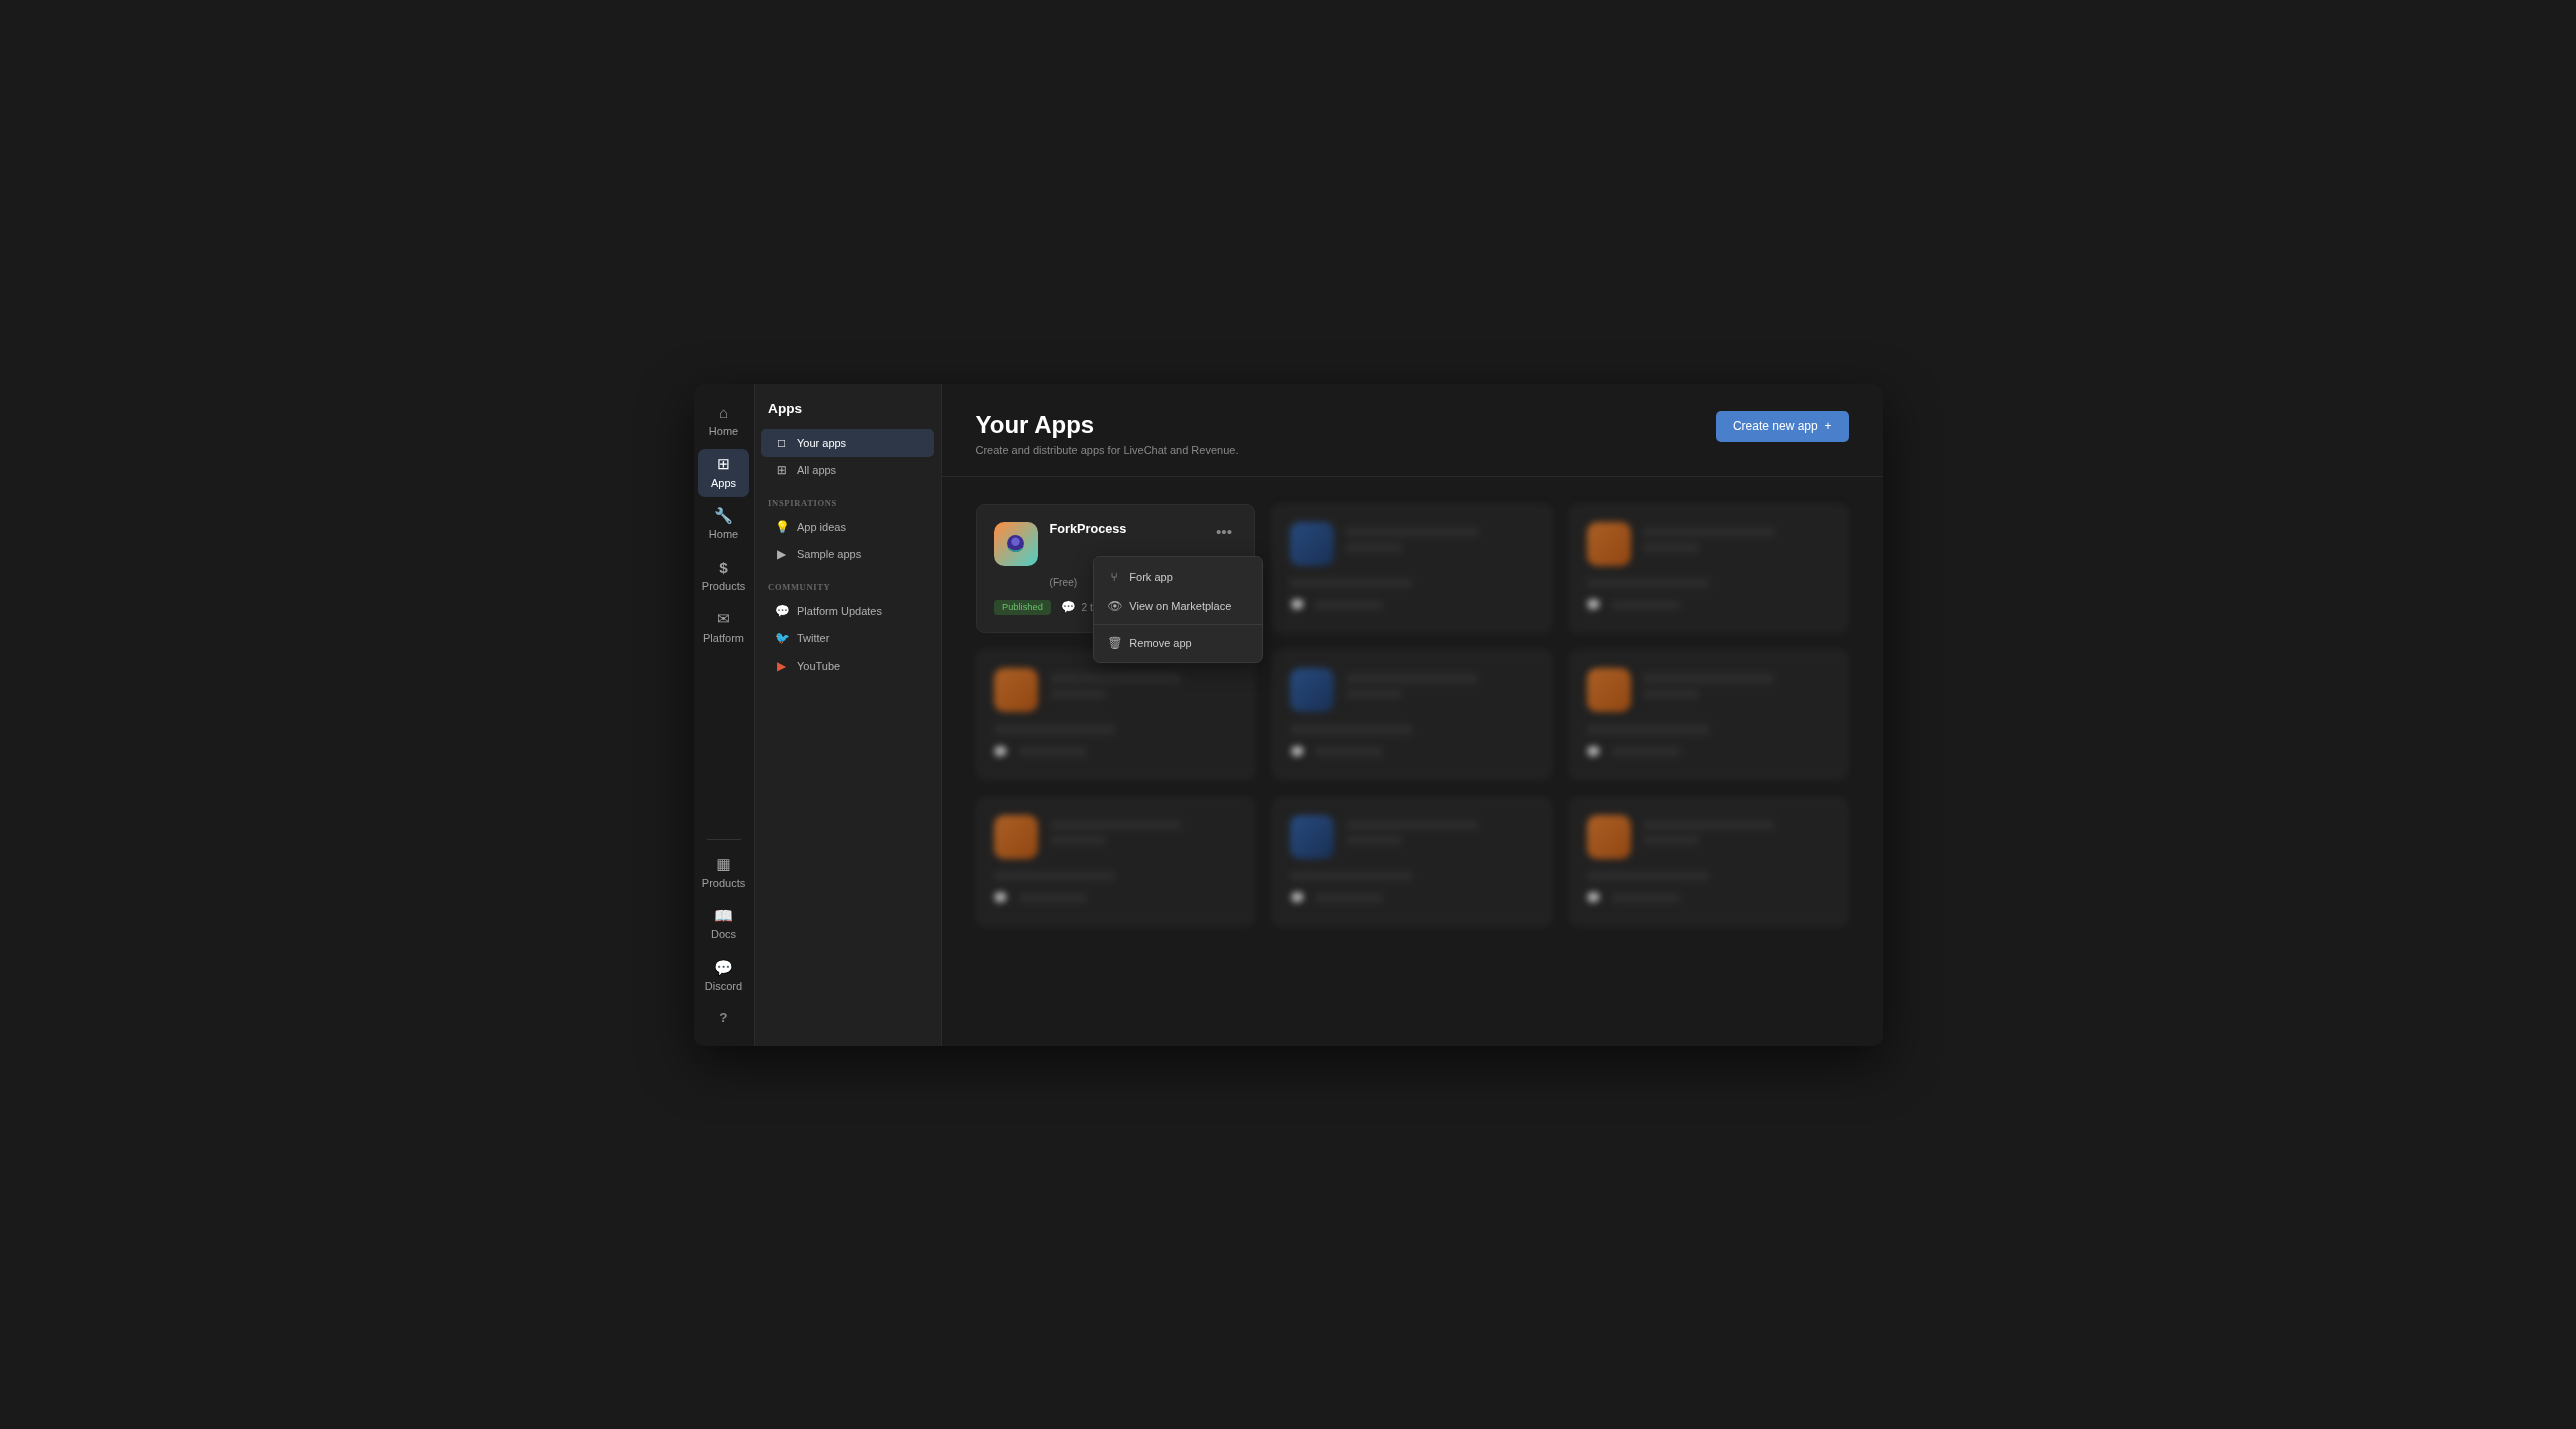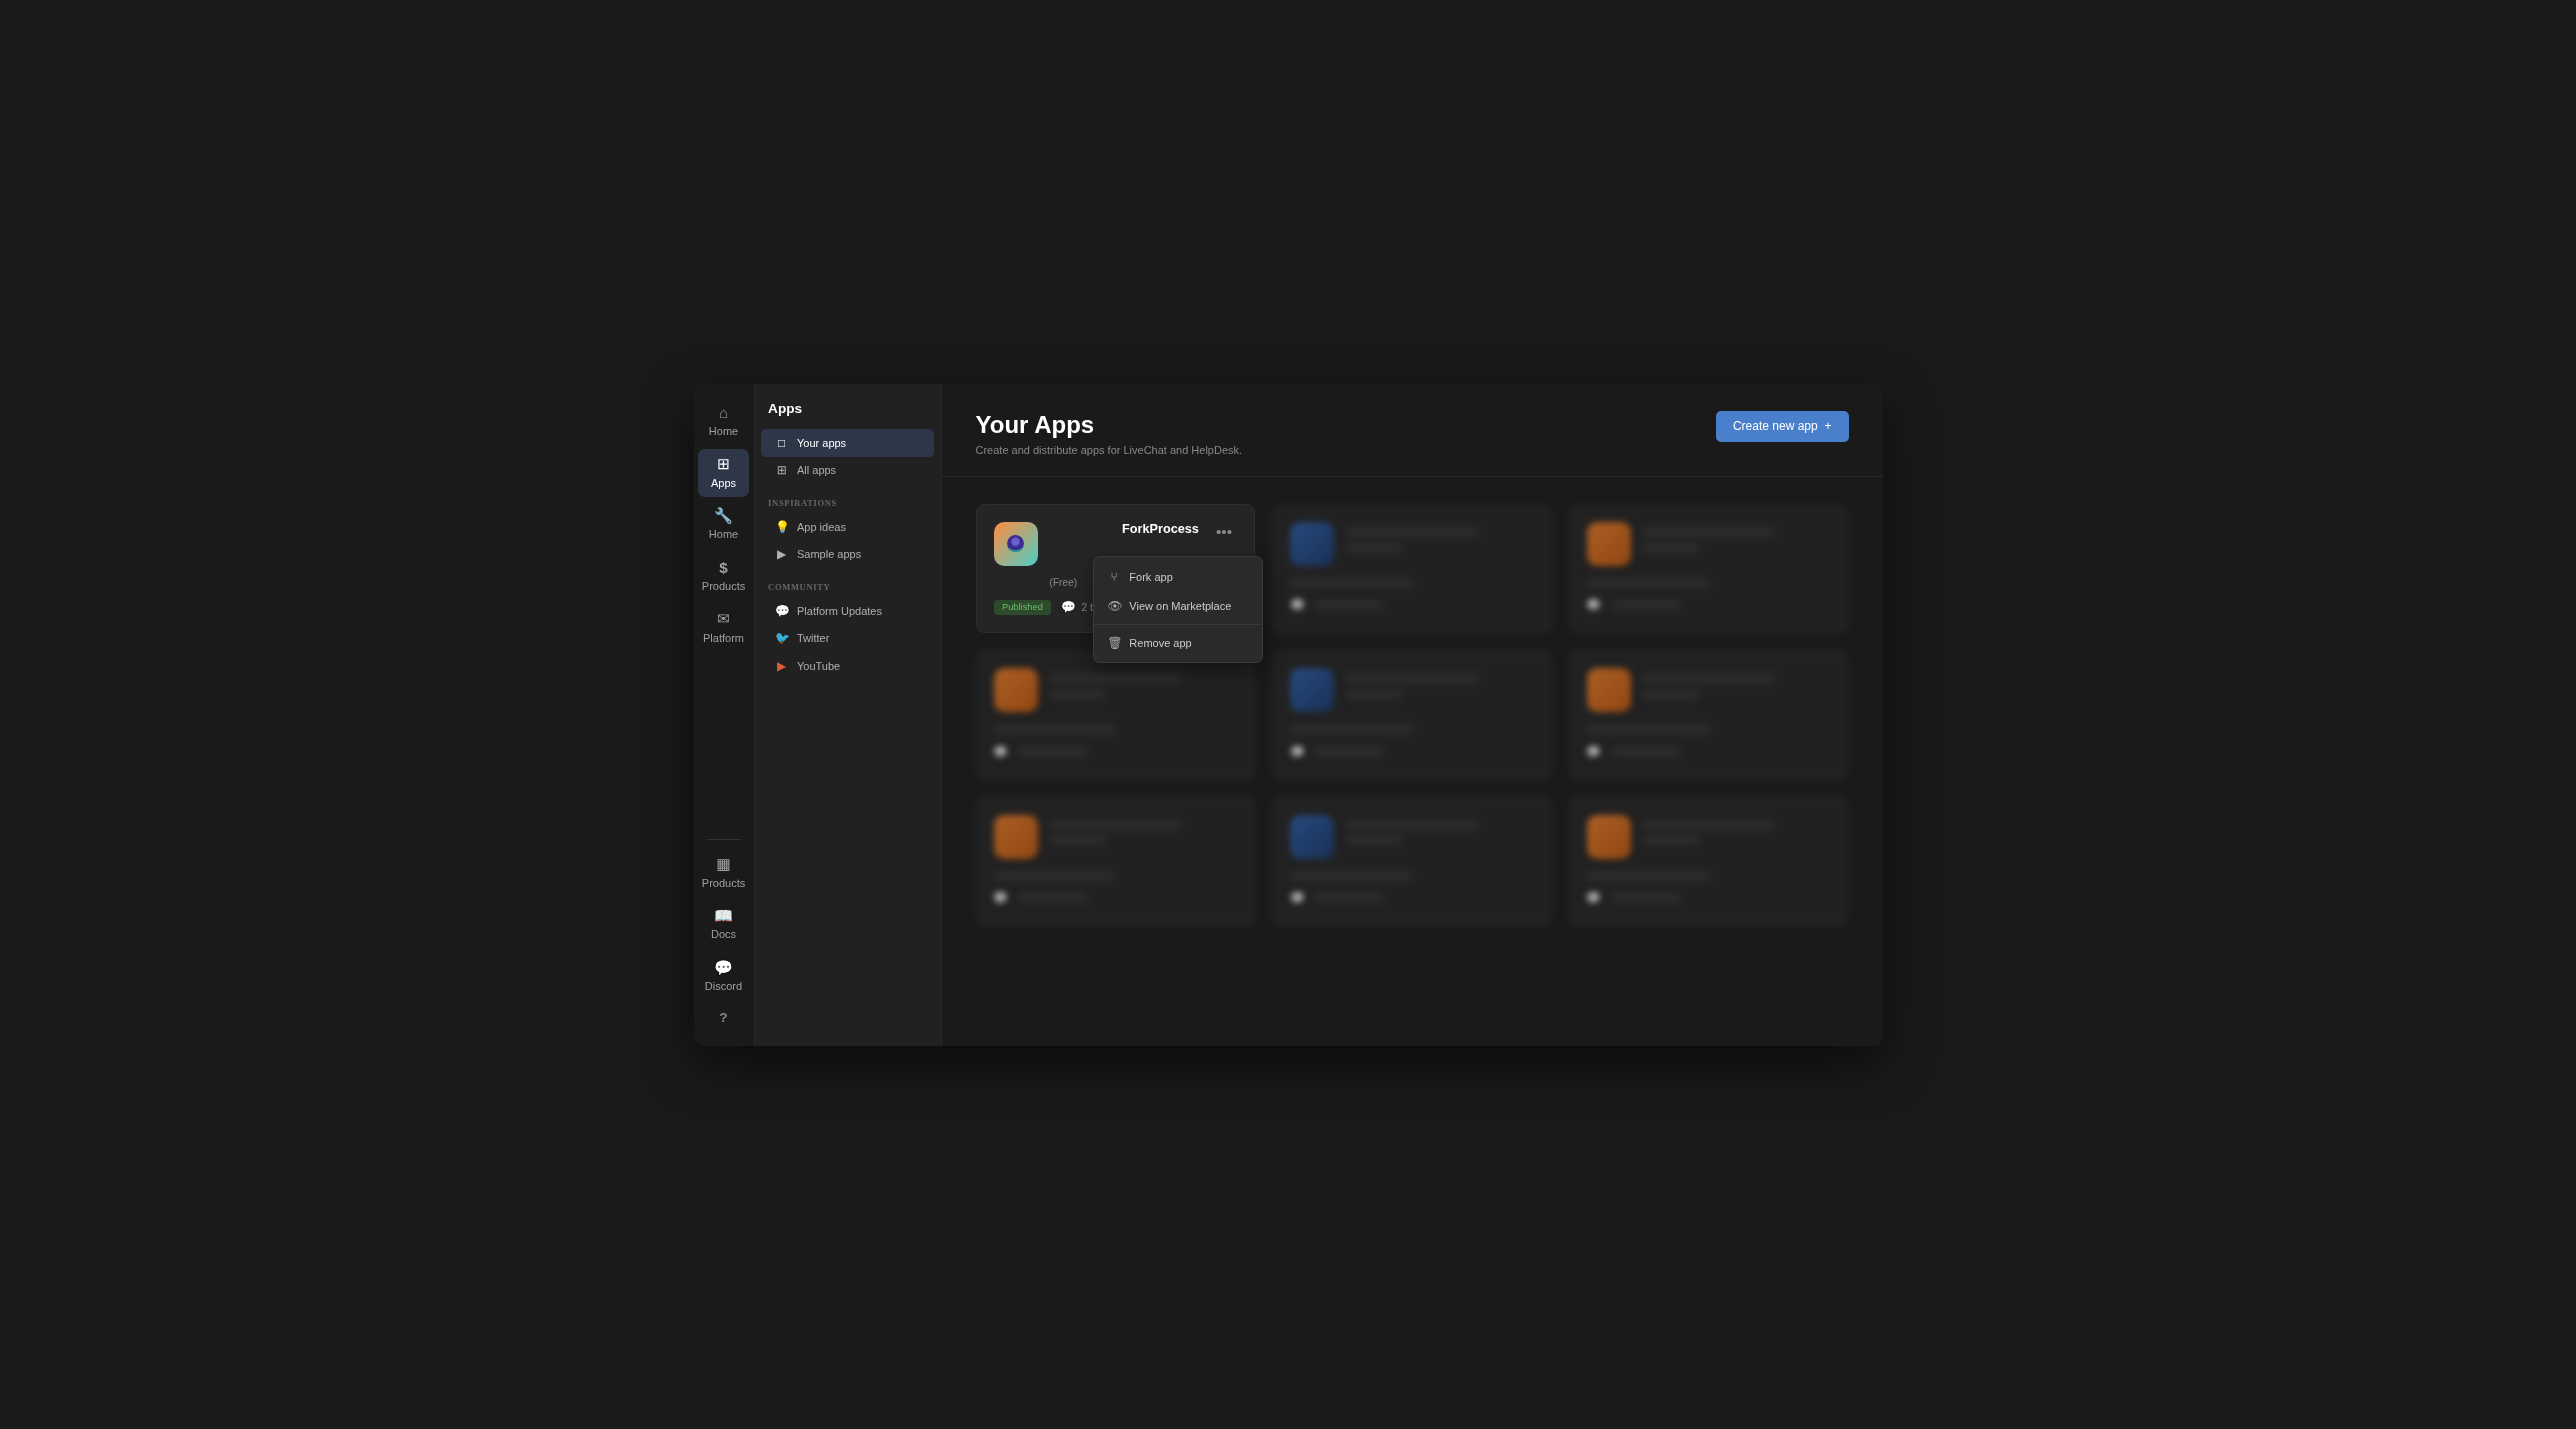--- a/index.html
+++ b/index.html
@@ -179,21 +179,20 @@
     .app-icon-forkprocess {
       background: linear-gradient(135deg, #ff8c42, #4ecdc4);
     }
     .app-icon-forkprocess svg { width: 27px; height: 27px; }
     .app-info { flex: 1; }
     .app-name {
       font-size: 12.7px;
       font-weight: 600;
       color: #fff;
       margin-bottom: 13px;
-      text-align: right;
     }
     .app-price {
       font-size: 10.2px;
       color: #888;
       margin-top: 41px;
     }
     .app-menu-btn {
       background: none;
       border: none;
       color: #888;
@@ -351,21 +350,21 @@
     <div class="sidebar-item">
       <span class="item-icon" style="color:#e05a3a;">▶</span>
       <span>YouTube</span>
     </div>
   </div>
 
   <div class="main">
     <div class="main-header">
       <div>
         <h1 class="main-title">Your Apps</h1>
-        <p class="main-subtitle">Create and distribute apps for LiveChat and HelpDesk.</p>
+        <p class="main-subtitle">Create and distribute apps for LiveChat and Revenue.</p>
       </div>
       <button class="create-btn">
         <span>Create new app</span>
         <span>+</span>
       </button>
     </div>
 
     <div class="app-grid-container">
       <div class="app-grid">
 

